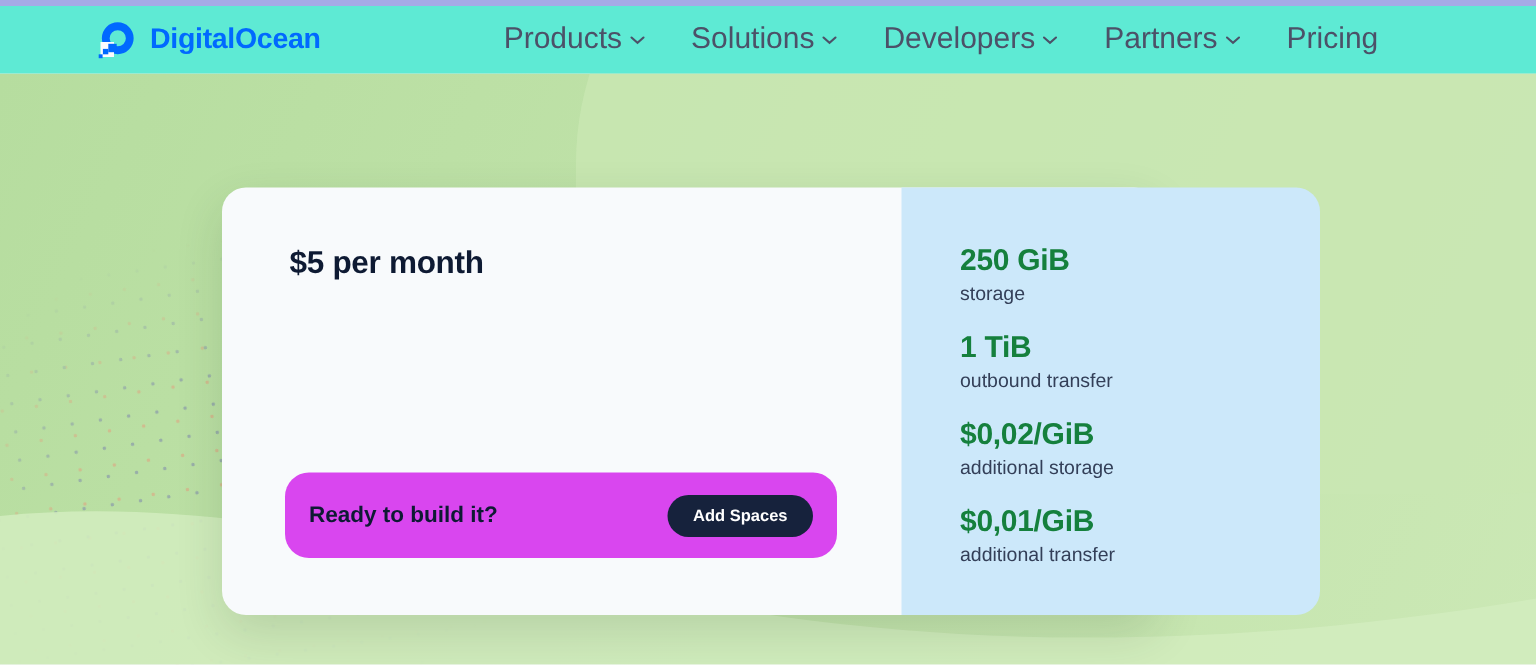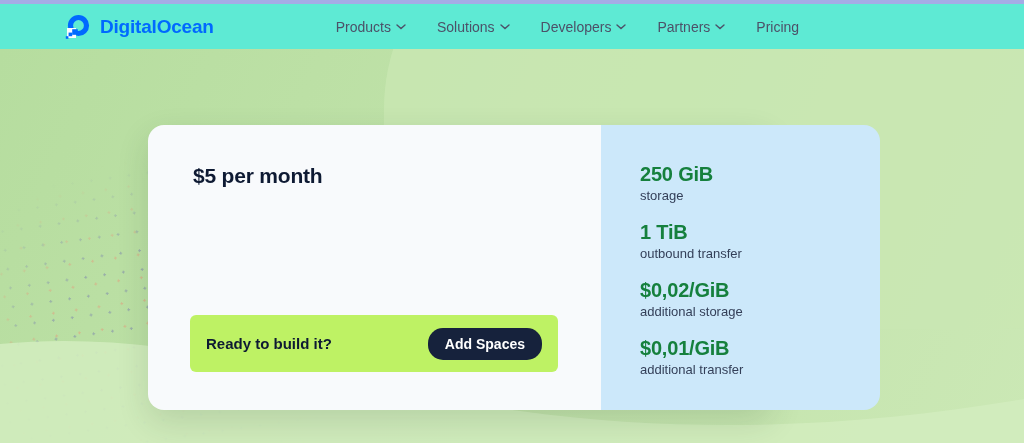--- a/index.html
+++ b/index.html
@@ -27,21 +27,21 @@
     background: #5eead4;
     display: flex; align-items: center;
     padding: 0 64px;
     z-index: 4;
   }
   .logo { display: flex; align-items: center; gap: 8px; cursor: pointer; }
   .logo-text { color: #0069ff; font-size: 19px; font-weight: bold; letter-spacing: -0.2px; }
   .nav-links { display: flex; align-items: center; gap: 31px; margin-left: 122px; }
   .nav-item {
     display: flex; align-items: center; gap: 5px;
-    color: #4c5168; font-size: 14px; cursor: pointer; white-space: nowrap; justify-content: flex-end;
+    color: #4c5168; font-size: 20px; cursor: pointer; white-space: nowrap; justify-content: flex-end;
   }
   .chev { display: inline-flex; align-items: center; margin-top: 1px; }
   .nav-right { margin-left: auto; display: flex; align-items: center; gap: 18px; }
   .login-link { color: #4c5168; font-size: 14px; cursor: pointer; }
   .signup-btn {
     background: #0d6a50; color: #ffffff;
     font-size: 13.5px; font-weight: bold;
     border: none; border-radius: 17px;
     padding: 9px 18px; cursor: pointer;
     font-family: "Liberation Sans", sans-serif;
@@ -95,30 +95,30 @@
     letter-spacing: -0.2px;
   }
   .price-desc {
     margin-top: 11px;
     color: #5c6a84; font-size: 13.5px; line-height: 1.6;
     max-width: 356px;
   }
   .cta-box {
     position: absolute; top: 190px; left: 42px;
     width: 368px; height: 57px;
-    background: #bef264;
-    border-radius: 6px;
+    background: #d946ef;
+    border-radius: 16px;
     display: flex; align-items: center;
     padding: 0 16px;
   }
   .cta-prompt { color: #0e1a33; font-size: 15px; font-weight: bold; }
   .add-spaces-btn {
     margin-left: auto;
     background: #16223c; color: #ffffff;
-    font-size: 14px; font-weight: bold;
+    font-size: 11px; font-weight: bold;
     border: none; border-radius: 15px;
     padding: 8px 17px; cursor: pointer;
     font-family: "Liberation Sans", sans-serif;
   }
 
   .card-right {
     position: absolute; top: 0; left: 453px;
     width: 279px; height: 285px;
     background: #cce8fa;
     border-radius: 0 16px 16px 0;

